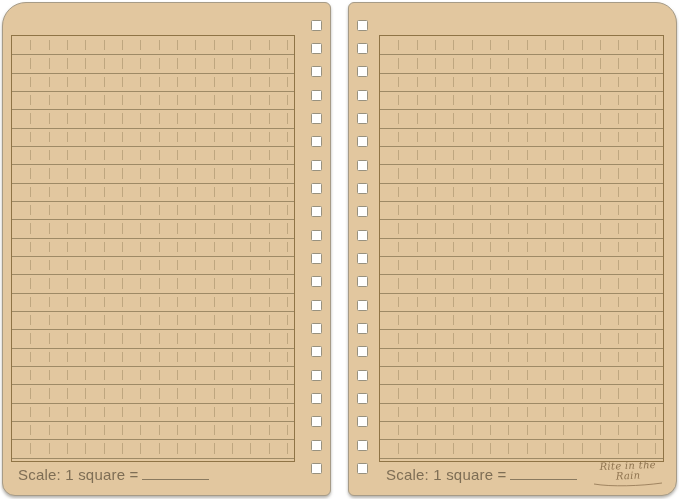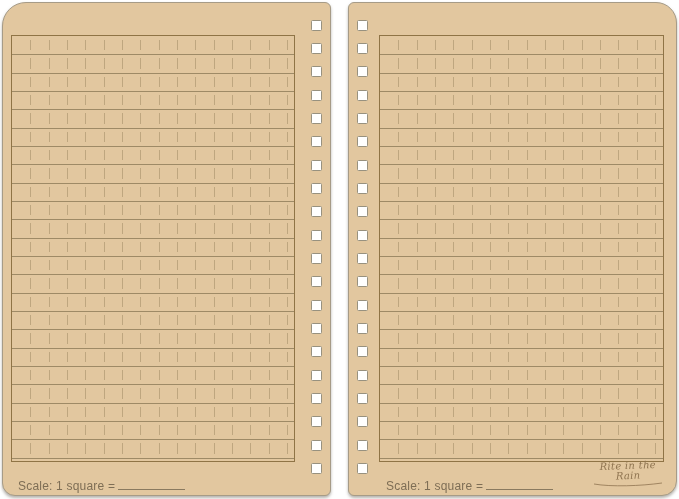--- a/index.html
+++ b/index.html
@@ -38,22 +38,22 @@
   .ruled svg{display:block;}
   .hole{
     position:absolute;width:11px;height:11px;box-sizing:border-box;
     background:var(--hole-fill);
     border:1px solid var(--hole-border);
     border-radius:1.5px;
   }
   .page.left .hole{left:308px;}
   .page.right .hole{left:8px;}
   .scale-line{
-    position:absolute;bottom:2px;
-    font-size:12px;color:var(--ink);letter-spacing:.2px;
+    position:absolute;bottom:12px;
+    font-size:15px;color:var(--ink);letter-spacing:.2px;
     white-space:nowrap;
   }
   .page.left .scale-line{left:15px;}
   .page.right .scale-line{left:37px;}
   .blank-rule{
     display:inline-block;width:67px;height:9px;
     border-bottom:1px solid #8A7A5F;margin-left:3px;
   }
   .brand-logo{
     position:absolute;right:10px;bottom:8px;width:76px;text-align:center;

